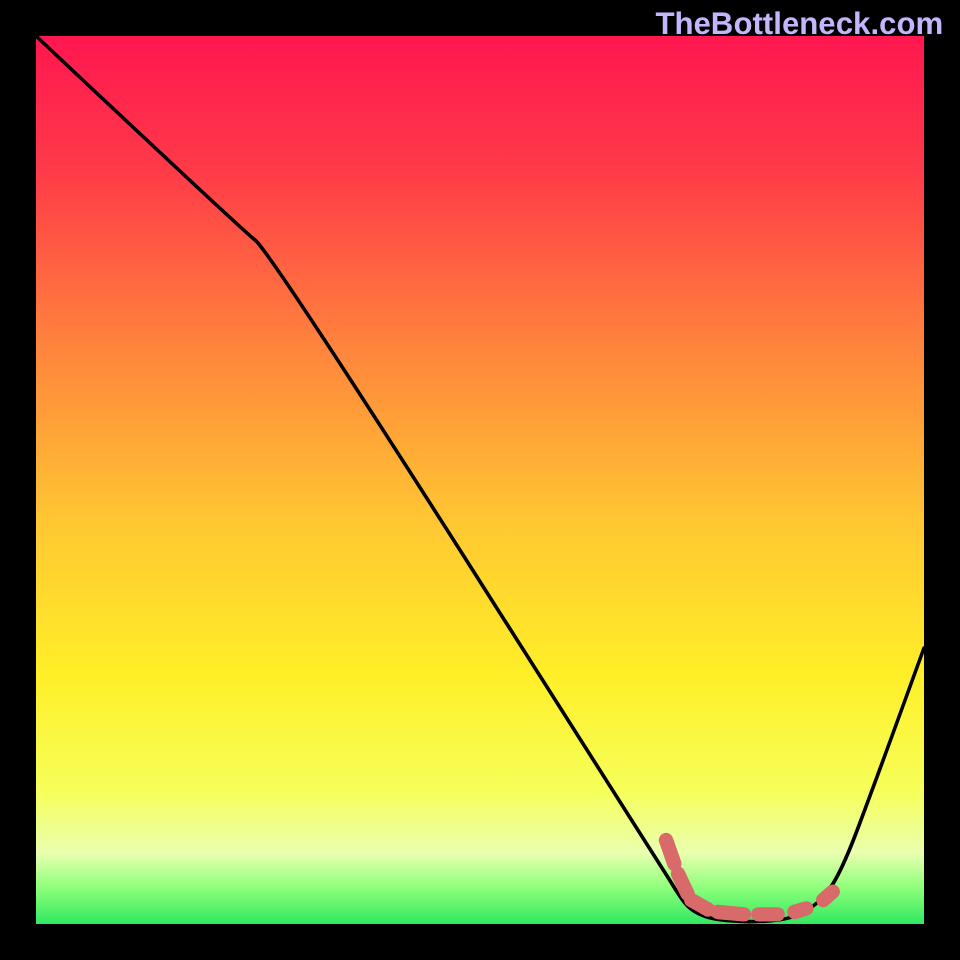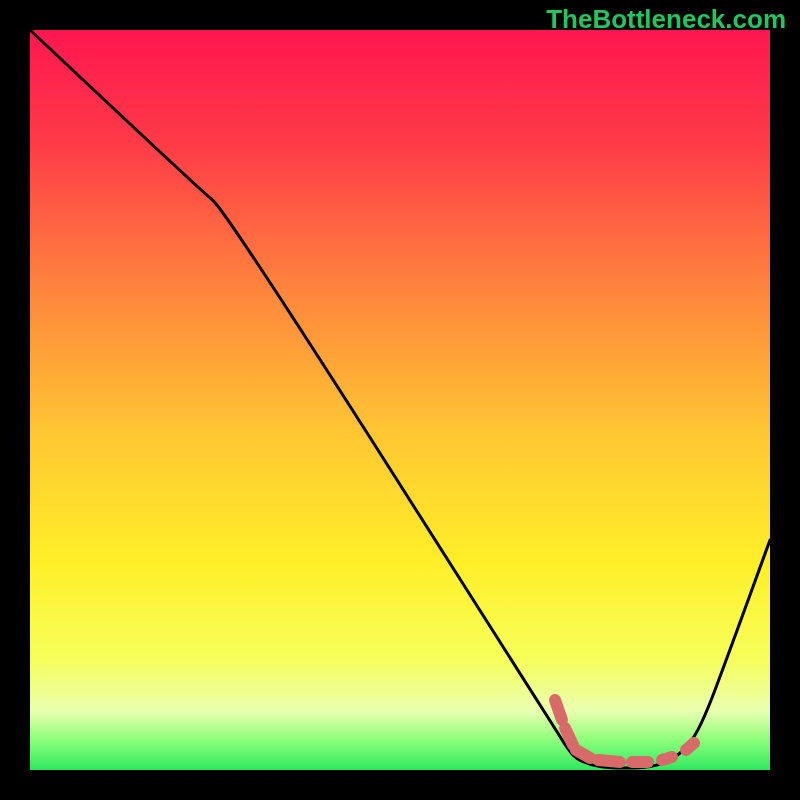--- a/index.html
+++ b/index.html
@@ -14,21 +14,21 @@
   .frame {
     position: relative;
     width: 800px;
     height: 800px;
     background: #000;
   }
   .watermark {
     position: absolute;
     top: 4px;
     right: 14px;
-    color: #22c55e;
+    color: #c4b5fd;
     font-size: 26px;
     font-weight: bold;
     user-select: none;
     z-index: 10;
   }
   svg {
     position: absolute;
     left: 0;
     top: 0;
   }

